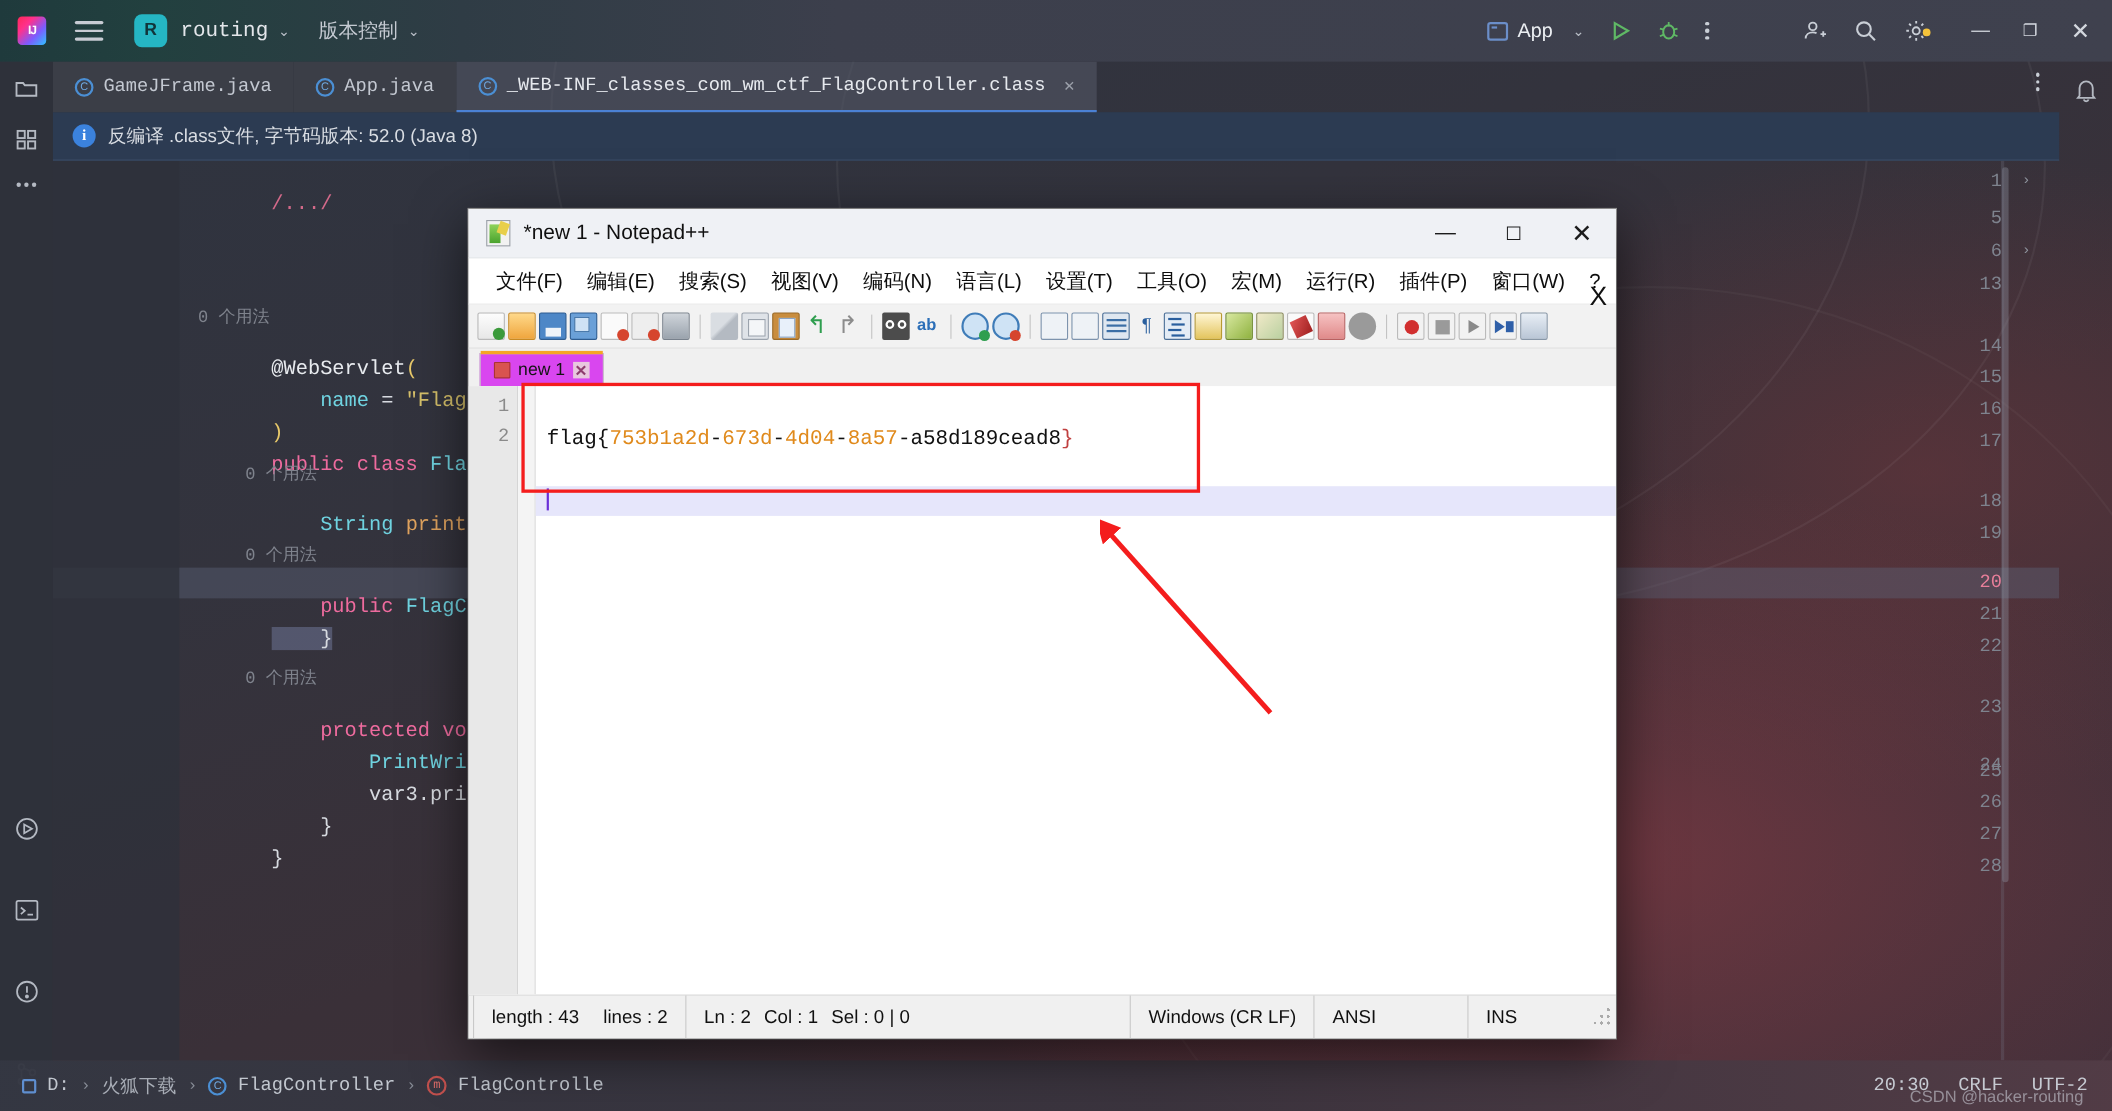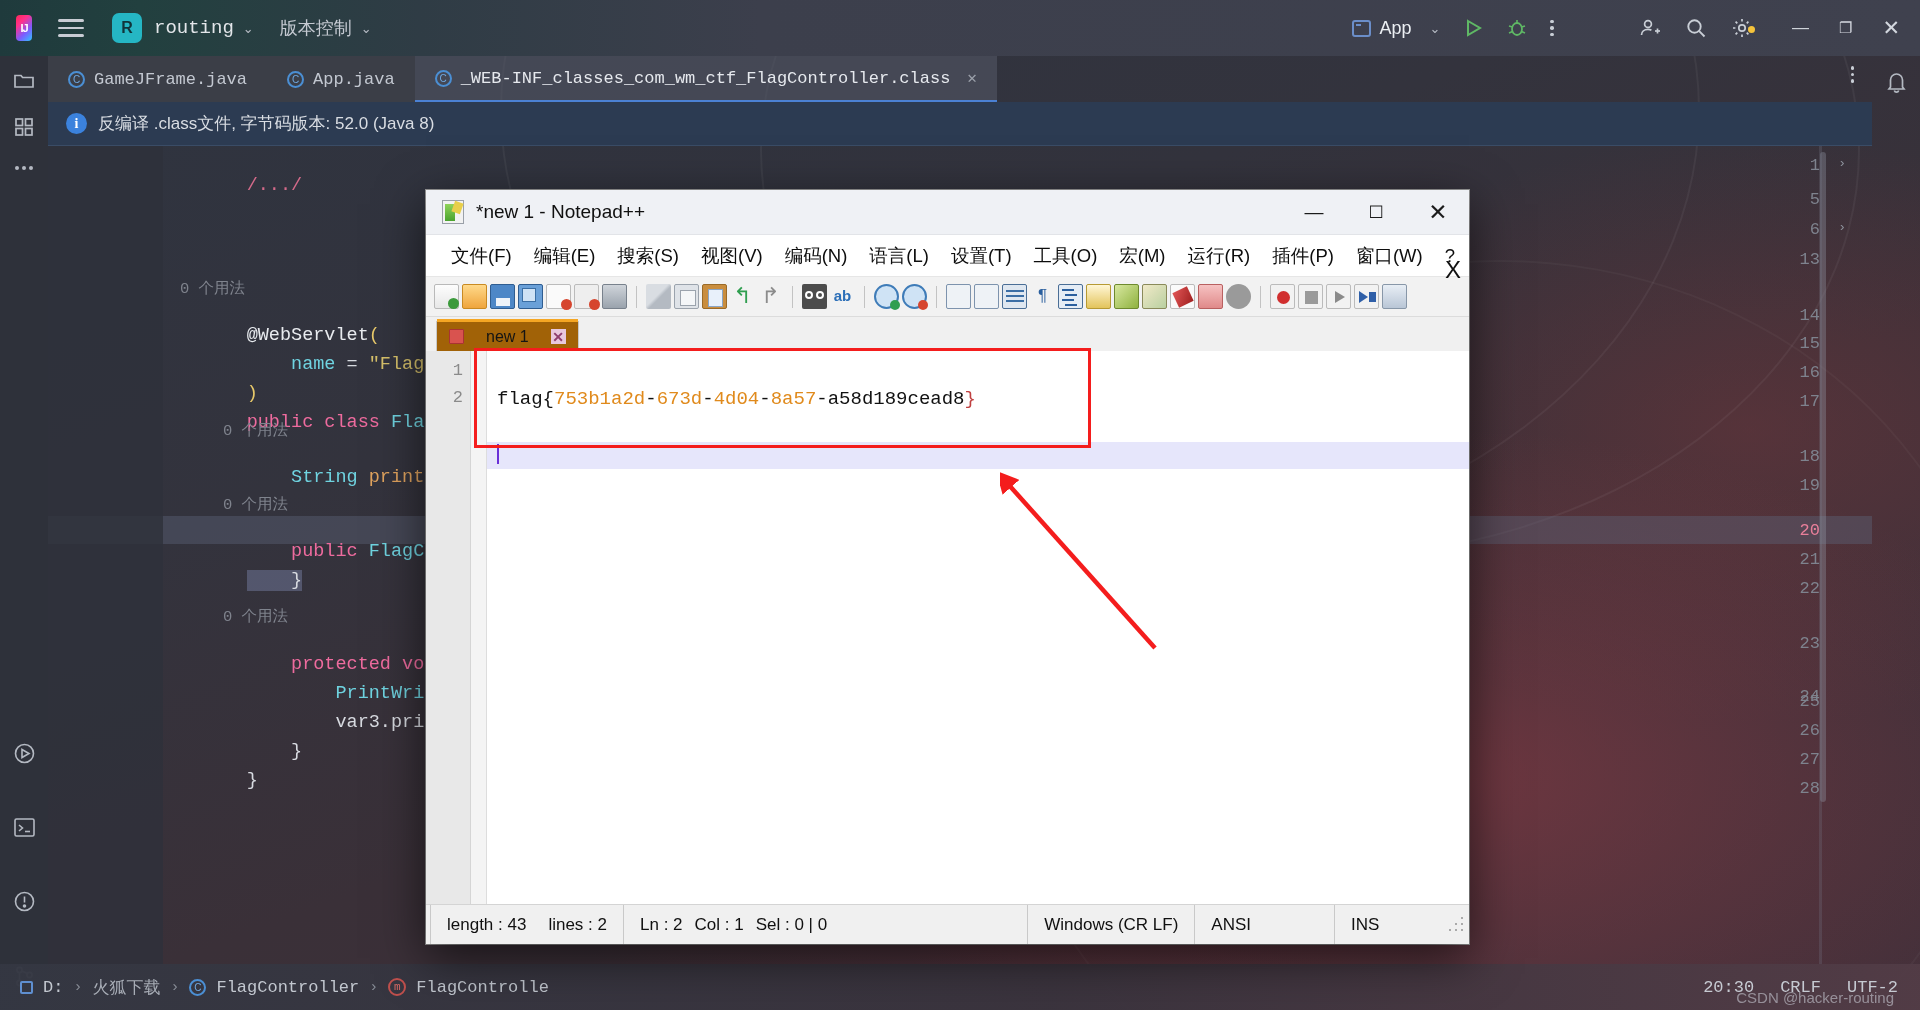--- a/index.html
+++ b/index.html
@@ -20,21 +20,21 @@
     overflow:hidden;
   }
   .bgcurve { position:absolute; border-radius:50%; border:2px solid rgba(255,255,255,0.05); }
   
   #topbar {
     position:absolute; left:0; top:0; width:1920px; height:56px;
     background:linear-gradient(to right,#1f3a3c 0px,#22403f 140px,#2f3c45 420px,#3c3f4c 760px,#3f414e 100%);
     display:flex; align-items:center; z-index:30;
   }
   .ij-logo {
-    width:16px; height:26px; margin-left:16px; border-radius:4px;
+    width:26px; height:26px; margin-left:16px; border-radius:4px;
     background:linear-gradient(135deg,#fe2857 0%,#ff318c 30%,#7c5cff 65%,#2ec5ff 100%);
     display:flex; align-items:center; justify-content:center;
     color:#fff; font-size:11px; font-weight:bold; letter-spacing:-1px;
   }
   .hamburger { margin-left:26px; width:26px; display:flex; flex-direction:column; gap:5px; cursor:pointer;}
   .hamburger span { display:block; height:2.5px; background:#c8ccd4; border-radius:2px; }
   .proj-badge {
     margin-left:28px; width:30px; height:30px; border-radius:7px;
     background:#25b6c4; color:#11343a; font-size:16px; font-weight:600;
     display:flex; align-items:center; justify-content:center;
@@ -181,22 +181,22 @@
   }
   .mi { font-size:18.5px; color:#0d0d0d; padding:3px 11px; cursor:pointer; }
   #npp-toolbar {
     height:40px; background:#f2f2f2; display:flex; align-items:center; gap:3px;
     padding-left:8px; border-bottom:1px solid #dcdcdc;
   }
   .tb { width:25px; height:25px; border-radius:2px; position:relative; display:inline-block; }
   .tb-sep { width:1px;height:22px;background:#c3c3c3;margin:0 6px;}
   #npp-tabs { height:34px; background:#f0f0f0; display:flex; align-items:flex-end; padding-left:10px;}
   .npp-tab {
-    display:flex; align-items:center; gap:22px; height:30px; padding:0 12px;
-    background:#a16207; border:1px solid #c8c8c8; border-bottom:none;
+    display:flex; align-items:center; gap:7px; height:30px; padding:0 12px;
+    background:#d946ef; border:1px solid #c8c8c8; border-bottom:none;
     font-size:16px; color:#141414; position:relative;
   }
   .npp-tab:before{content:"";position:absolute;left:0;right:0;top:-3px;height:3px;background:#f5a623;}
   .npp-tab .disk { width:15px;height:15px;background:#d9534f;border:1px solid #a33; border-radius:1px;}
   .npp-tab .xmark { color:#8e3d6e; font-weight:bold; font-size:14px; background:#e8c8de;
       width:15px;height:15px;display:flex;align-items:center;justify-content:center;}
   #npp-editor { flex:1; background:#fff; display:flex; position:relative; overflow:hidden;
       font-family:"Liberation Mono", monospace; }
   .npp-gutter { width:45px; background:#e8e8e8; text-align:right; padding-right:7px;
       color:#8a8a8a; font-size:17px; padding-top:6px; line-height:27px; border-right:1px solid #d5d5d5;}

